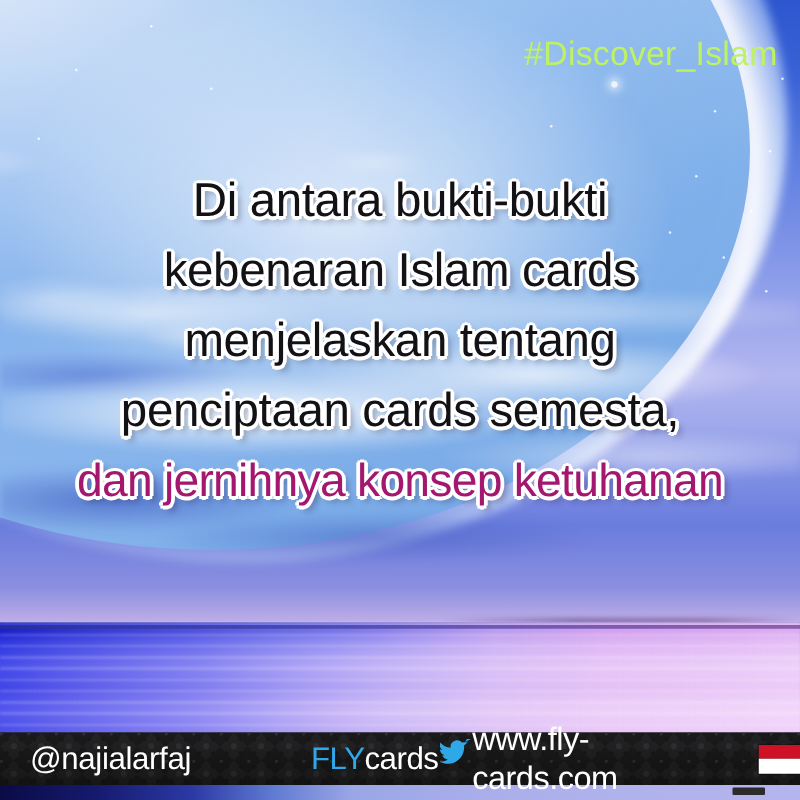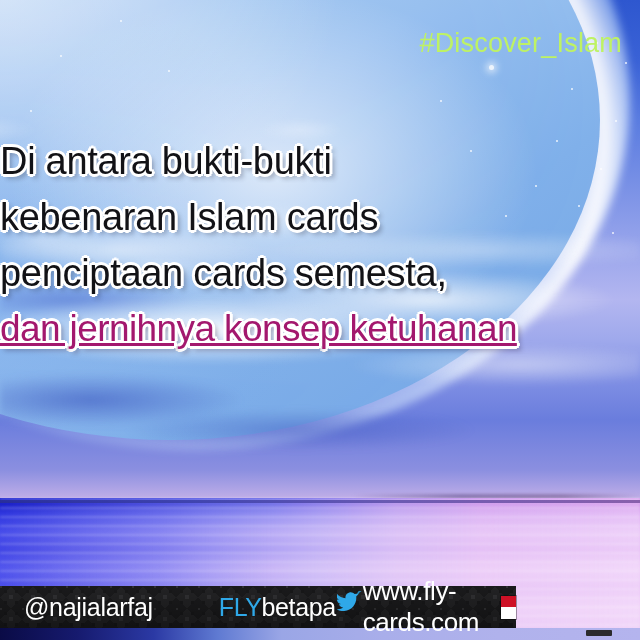--- a/index.html
+++ b/index.html
@@ -170,21 +170,21 @@
     white-space: nowrap;
     margin-top: 20px;
   }
 
   
   #quote {
     position: absolute;
     left: 0;
     top: 133px;
     width: 640px;
-    text-align: left;
+    text-align: center;
   }
   .qline {
     font-size: 38px;
     line-height: 56px;
     color: #121216;
     white-space: nowrap;
     letter-spacing: -0.3px;
     text-shadow:
       -2px -2px 0 #ffffff,  2px -2px 0 #ffffff,
       -2px  2px 0 #ffffff,  2px  2px 0 #ffffff,
@@ -195,29 +195,28 @@
   .qline.highlight {
     color: #a3186e;
     font-size: 37px;
     letter-spacing: -0.6px;
     text-shadow:
       -2px -2px 0 #ffffff,  2px -2px 0 #ffffff,
       -2px  2px 0 #ffffff,  2px  2px 0 #ffffff,
       -3px  0   0 #ffffff,  3px  0   0 #ffffff,
        0   -3px 0 #ffffff,  0    3px 0 #ffffff,
        4px  4px 5px rgba(40,20,50,.45);
-    text-decoration: underline;
   }
 
   
   #footer {
     position: absolute;
     left: 0;
     top: 586px;
-    width: 516px;
+    width: 640px;
     height: 42px;
     background-color: #2a2a2c;
     background-image:
       radial-gradient(circle 5px at 0px 0px, #3b3b3e 46%, rgba(59,59,62,0) 48%),
       radial-gradient(circle 5px at 11px 11px, #3b3b3e 46%, rgba(59,59,62,0) 48%),
       radial-gradient(circle 3px at 5.5px 5.5px, #1d1d1f 50%, rgba(29,29,31,0) 52%),
       linear-gradient(45deg, #202022 25%, transparent 25%, transparent 75%, #202022 75%),
       linear-gradient(-45deg, #202022 25%, transparent 25%, transparent 75%, #202022 75%);
     background-size: 22px 22px, 22px 22px, 11px 11px, 22px 22px, 22px 22px;
     display: flex;
@@ -226,21 +225,21 @@
   }
   #footer::after {
     content: "";
     position: absolute;
     left: 0; top: 0; right: 0; bottom: 0;
     background: linear-gradient(to bottom, rgba(0,0,0,.18), rgba(0,0,0,.45));
     pointer-events: none;
   }
   .f-item { position: relative; z-index: 2; }
   #handle { margin-left: 24px; font-size: 25px; letter-spacing: -.3px; }
-  #brand { margin-left: 66px; font-size: 25px; letter-spacing: -.4px; display: flex; align-items: center; }
+  #brand { margin-left: 96px; font-size: 25px; letter-spacing: -.4px; display: flex; align-items: center; }
   #brand .fly { color: #2fa8e8; }
   #brand .cards { color: #ffffff; }
   #bird { margin-left: 1px; margin-top: -6px; display: inline-block; }
   #site { font-size: 26px; letter-spacing: -.4px; }
   #flag {
     margin-left: 22px;
     width: 34px; height: 23px;
     display: flex; flex-direction: column;
     box-shadow: 0 0 0 1px rgba(0,0,0,.35);
   }
@@ -298,30 +297,31 @@
   <div class="bg-layer far-shore"></div>
   <div class="bg-layer ocean"></div>
   <div class="bg-layer ocean-shimmer"></div>
   <div class="bg-layer horizon-line"></div>
 
   <div id="hashtag">#Discover_Islam</div>
 
   <div id="quote">
     <div class="qline">Di antara bukti-bukti</div>
     <div class="qline">kebenaran Islam cards</div>
+    <div class="qline">menjelaskan tentang</div>
     <div class="qline">penciptaan cards semesta,</div>
     <div class="qline highlight">dan jernihnya konsep ketuhanan</div>
   </div>
 
   <div id="footer">
     <div class="f-item" id="handle">@najialarfaj</div>
 
     <div class="f-item" id="brand">
       <span class="fly">FLY</span>
-        <span class="cards">betapa</span>
+        <span class="cards">cards</span>
       <span id="bird">
         <svg width="26" height="24" viewBox="0 0 26 24" aria-hidden="true">
           <path d="M24.5 2.2c-2.1 1.5-4.4 2.4-6.9 2.9-1.3-1.5-3.2-2.2-5.2-1.7C9.6 4.1 8 6.6 8.5 9.2c-3.3-.4-6.3-1.9-8.4-4.3-1 2.2-.2 4.8 1.8 6-.7 0-1.4-.2-2-.5.1 2.3 1.7 4.2 3.9 4.7-.6.2-1.3.2-1.9.1.6 1.9 2.3 3.2 4.3 3.3-2 1.4-4.4 2-6.9 1.6 2.4 1.4 5.2 2.1 8 1.9 3.6-.3 6.9-2 9.1-4.8 2.3-2.9 3.2-6.4 2.8-9.8 1.2-.9 2.2-2 3.1-3.3-1.1.4-2.2.7-3.3.9 1.2-.7 2.1-1.7 2.5-2.8z" fill="#2fa8e8"></path>
         </svg>
       </span>
     </div>
 
     <div class="f-item" id="site">www.fly-cards.com</div>
 
     <div class="f-item" id="flag">

